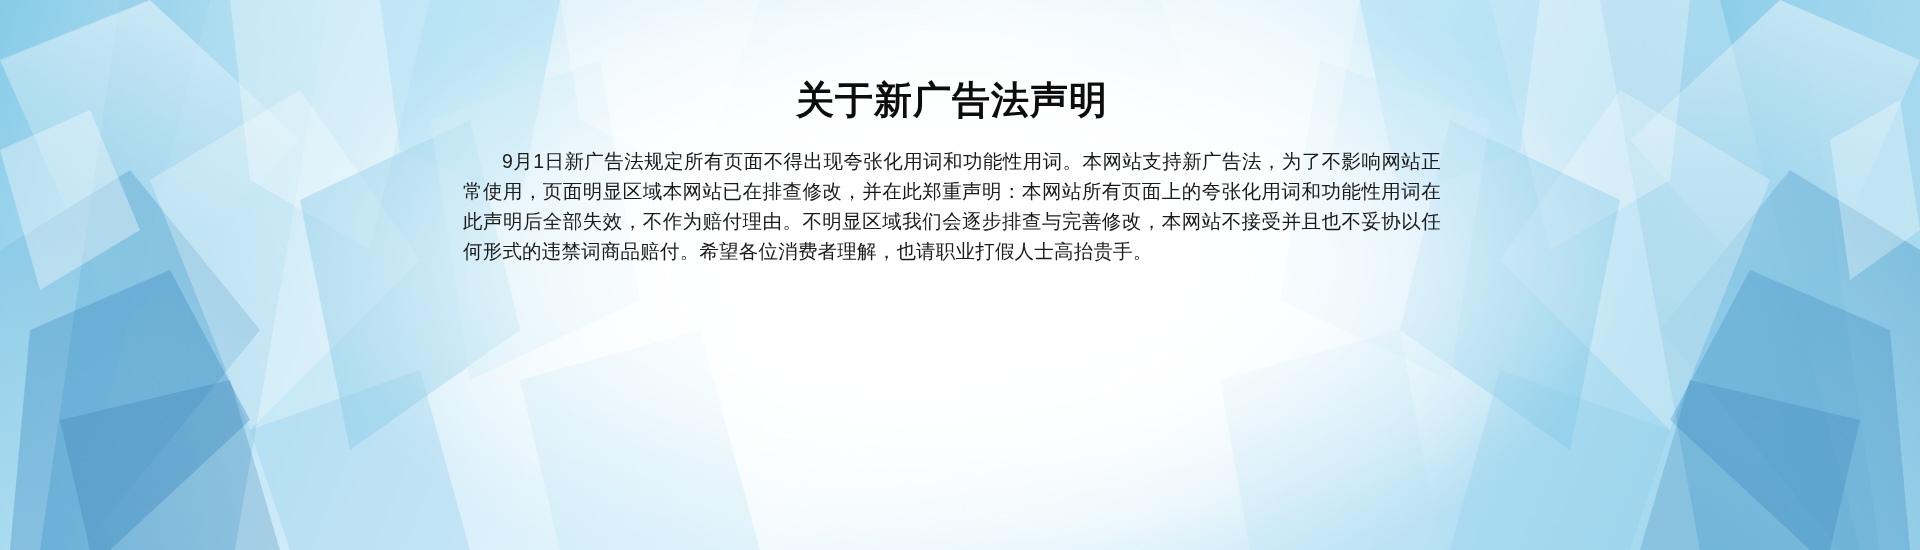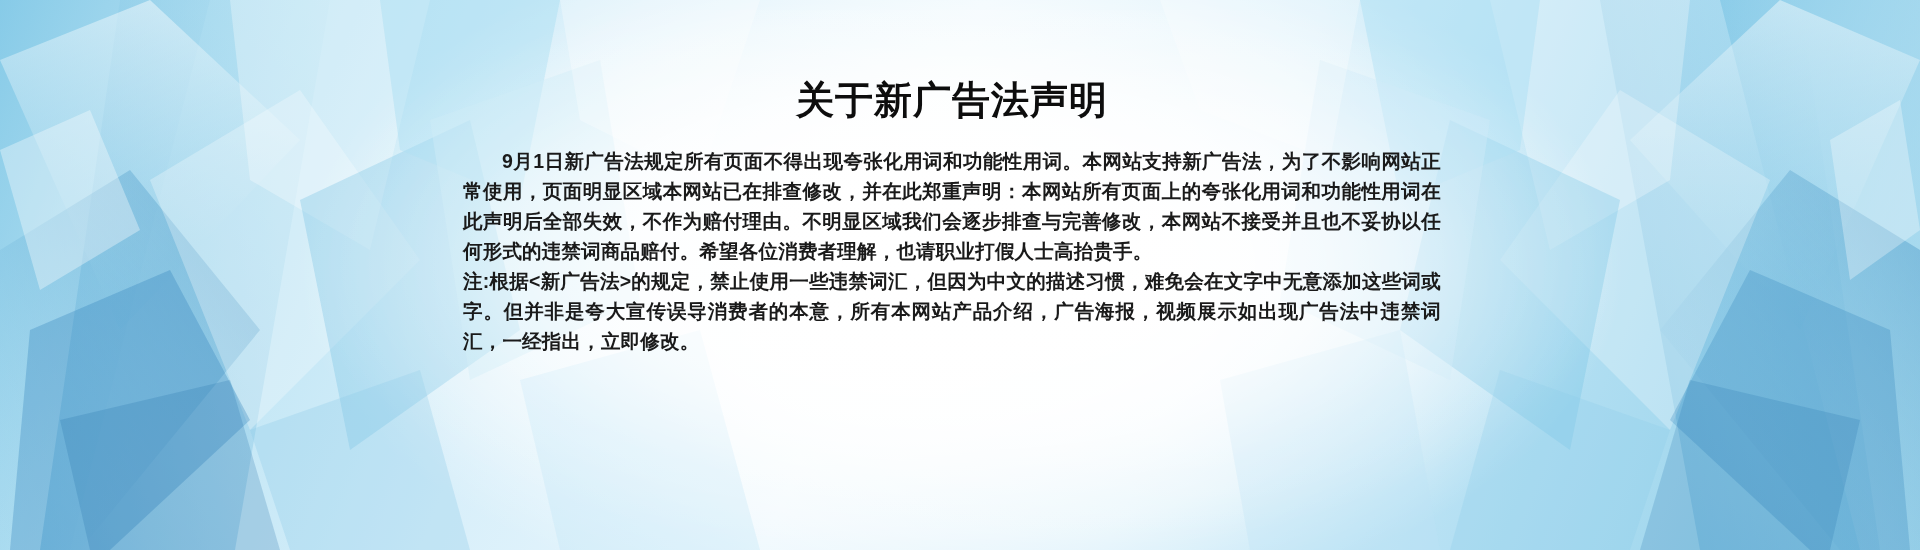--- a/index.html
+++ b/index.html
@@ -32,21 +32,20 @@
   }
   #page-title{
     font-size:38px;font-weight:bold;text-align:center;
     letter-spacing:1px;line-height:44px;margin:0 0 24px 0;
     color:#0d0d0d;
   }
   .para{
     font-size:19.5px;line-height:30px;margin:0;
     color:#1a1a1a;text-align:justify;text-justify:inter-ideograph;
     letter-spacing:0.2px;
-    font-weight:bold;
   }
   .para.indent{text-indent:2em;}
   .para + .para{margin-top:0px;}
 </style>
 </head>
 <body>
 
 <div id="stage">
 
   <svg id="bg-svg" viewBox="0 0 1920 550" preserveAspectRatio="none">
@@ -101,16 +100,15 @@
     <polygon points="1160,0 1360,0 1330,160 1200,110" fill="#ffffff" opacity="0.28"></polygon>
     <polygon points="520,380 700,330 760,550 560,550" fill="#bfe4f5" opacity="0.35"></polygon>
     <polygon points="1220,380 1400,330 1440,550 1250,550" fill="#bfe4f5" opacity="0.32"></polygon>
   </svg>
 
   <div id="glow"></div>
 
   <div id="content">
     <h1 id="page-title">关于新广告法声明</h1>
     <p class="para indent">9月1日新广告法规定所有页面不得出现夸张化用词和功能性用词。本网站支持新广告法，为了不影响网站正常使用，页面明显区域本网站已在排查修改，并在此郑重声明：本网站所有页面上的夸张化用词和功能性用词在此声明后全部失效，不作为赔付理由。不明显区域我们会逐步排查与完善修改，本网站不接受并且也不妥协以任何形式的违禁词商品赔付。希望各位消费者理解，也请职业打假人士高抬贵手。</p>
-    <p class="para">注:根据&lt;新广告法&gt;的规定，禁止使用一些违禁词汇，但因为中文的描述习惯，难免会在文字中无意添加这些词或字。但并非是夸大宣传误导消费者的本意，所有本网站产品介绍，广告海报，视频展示如出现广告法中违禁词汇，一经指出，立即修改。</p>
   </div>
 
 </div>
 
 </body></html>

